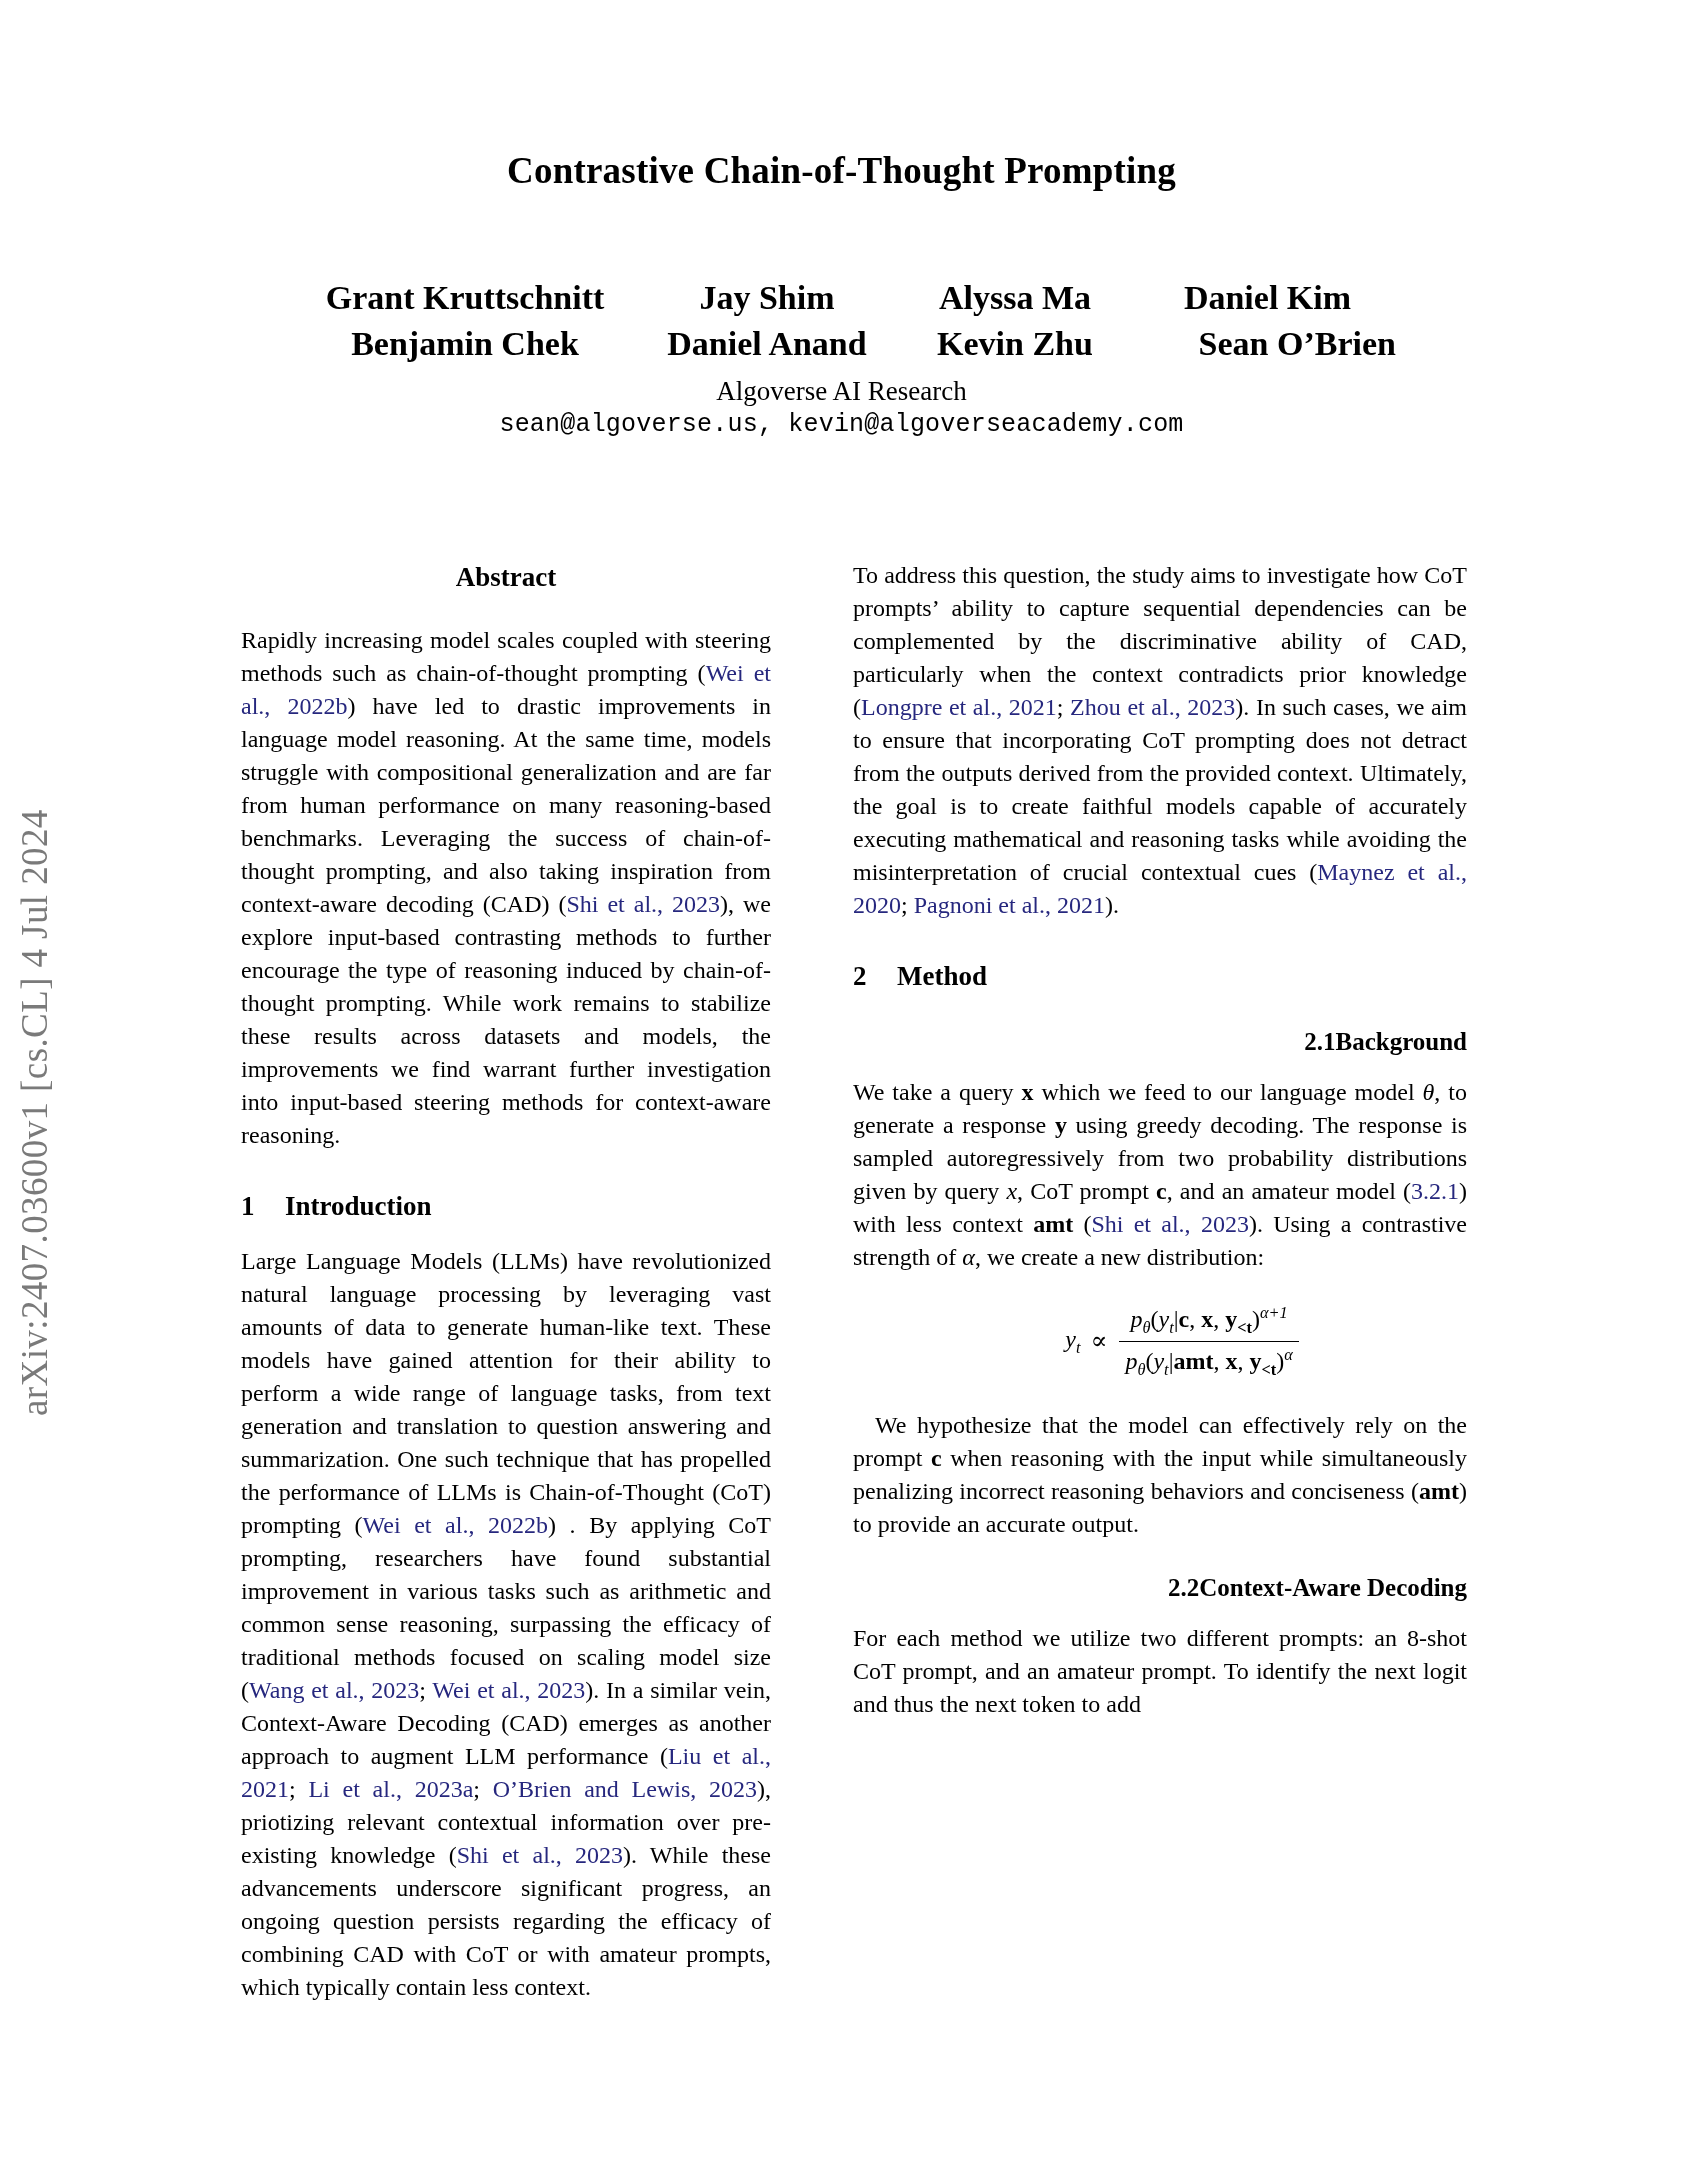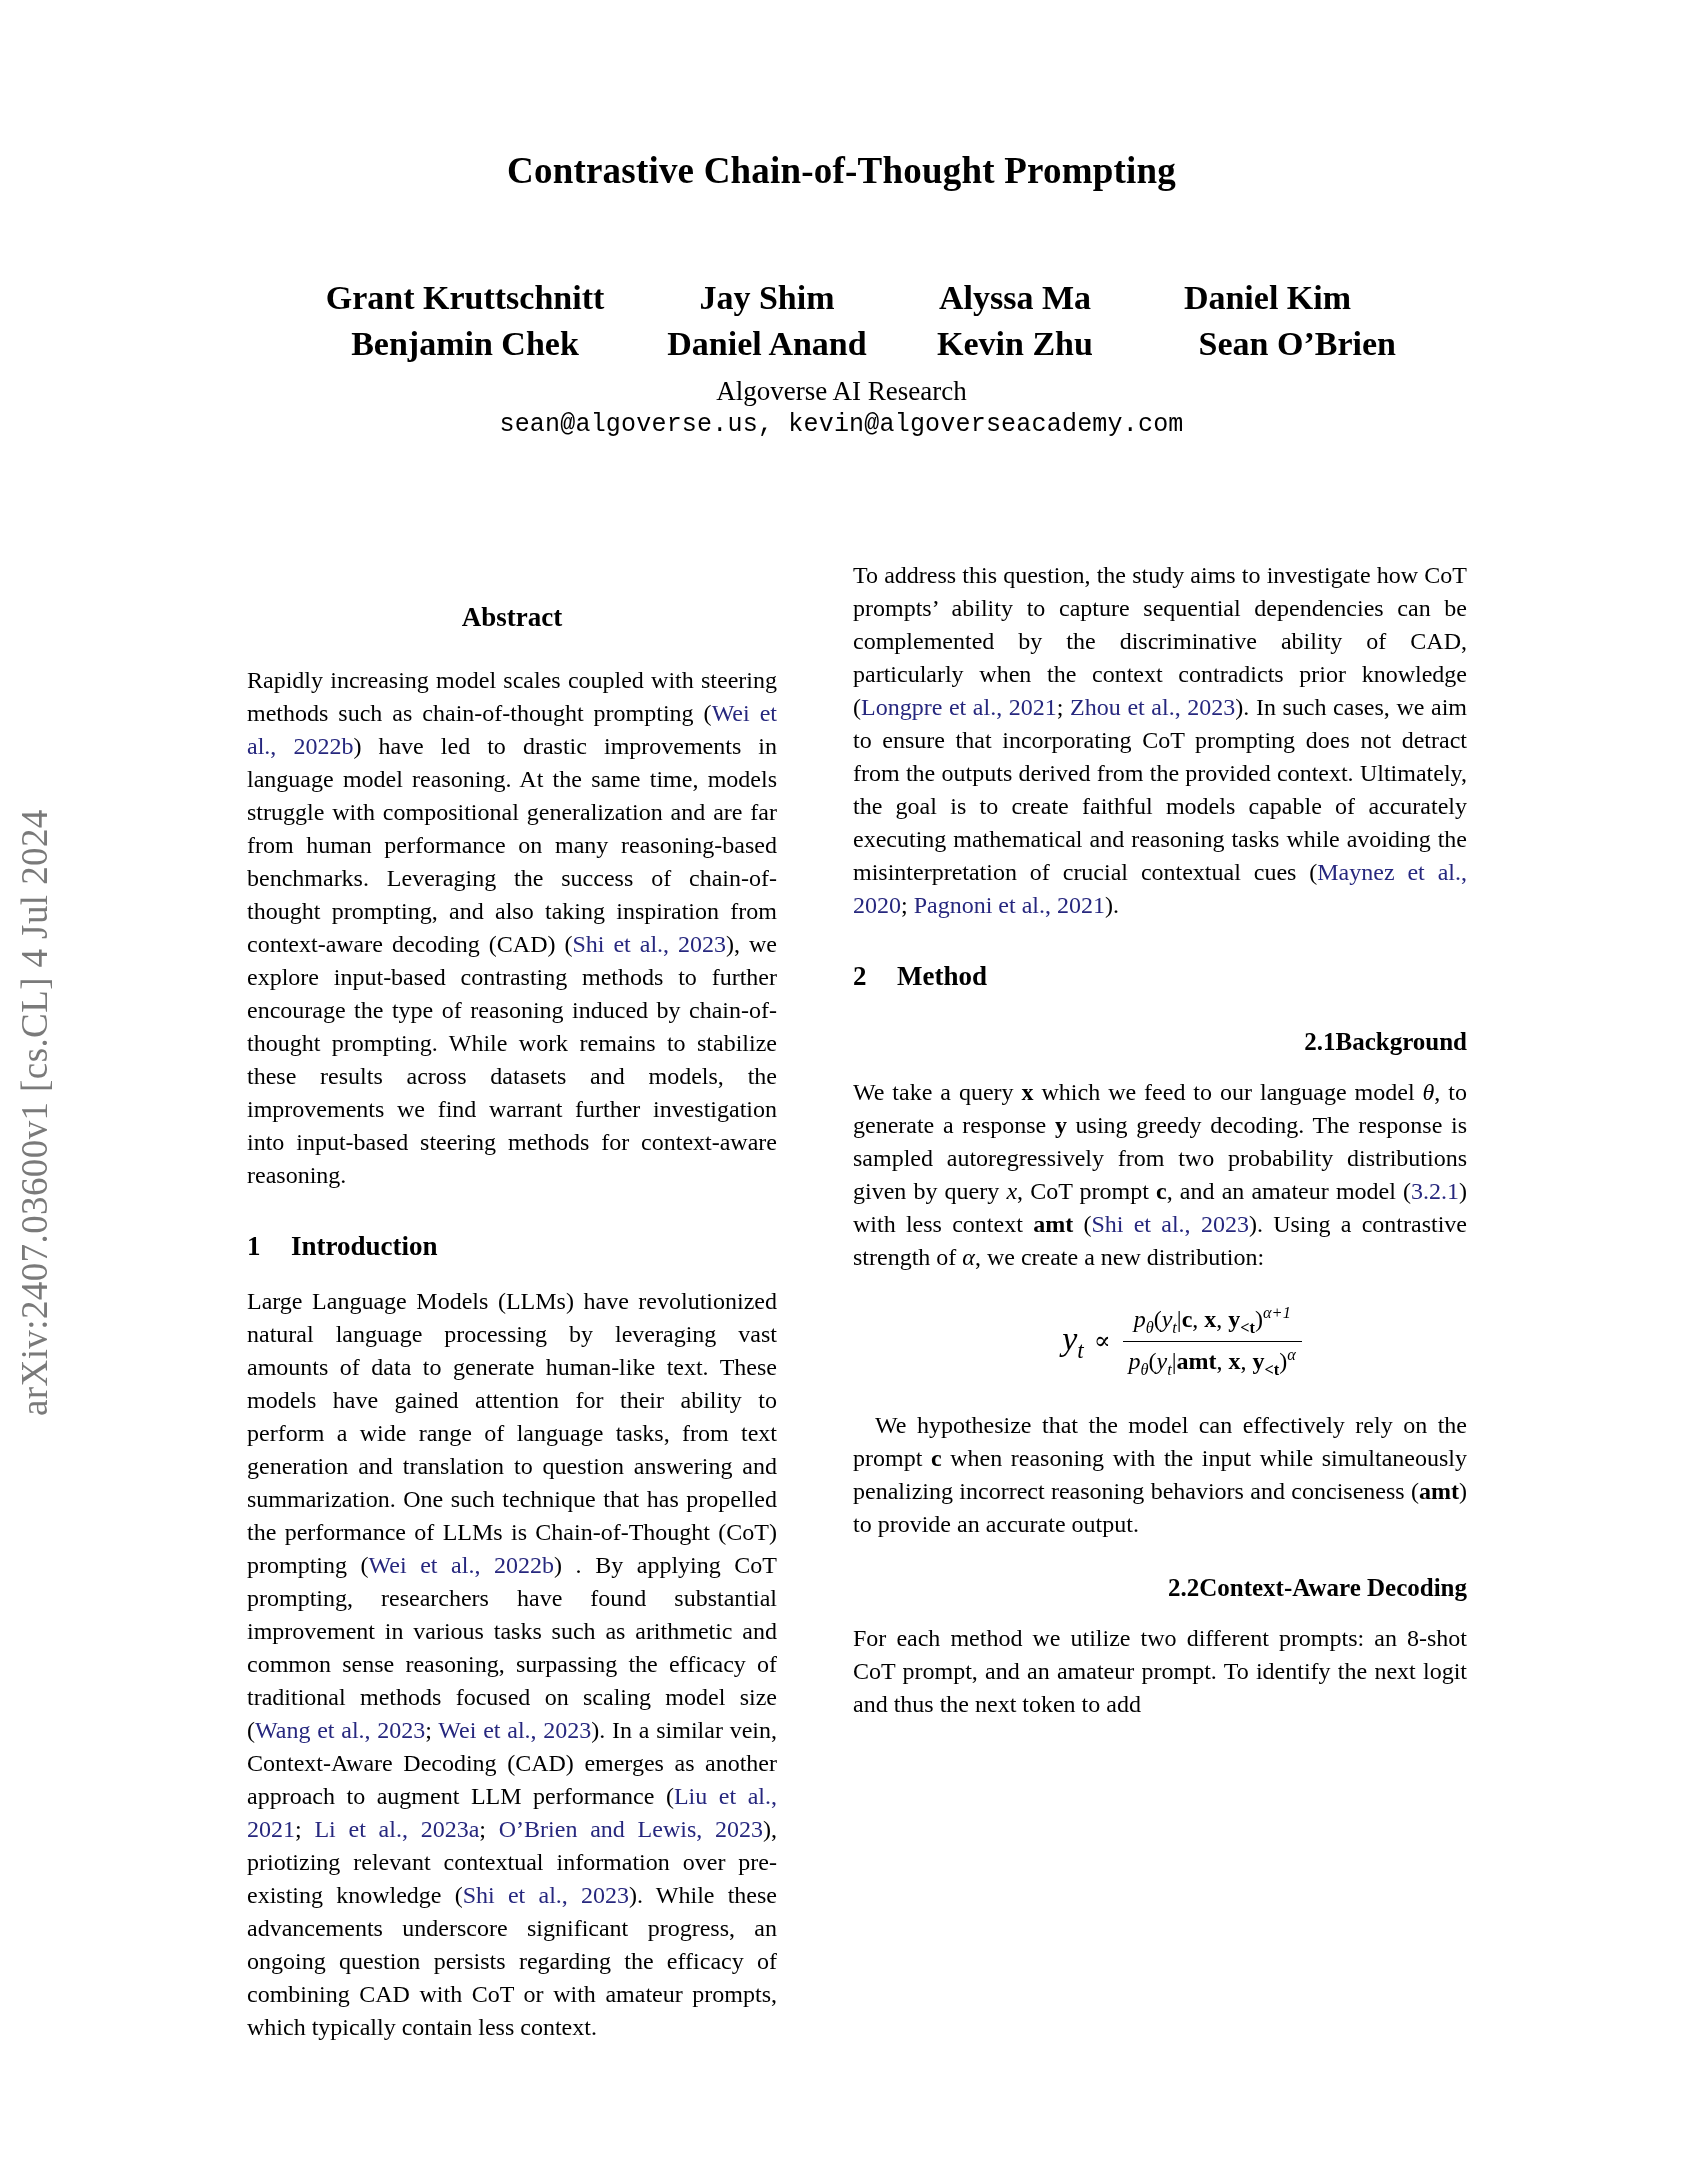--- a/index.html
+++ b/index.html
@@ -101,21 +101,21 @@
 
   
   .col {
     position: absolute;
     top: 559px;
     width: 594px;
     font-size: 24px;
     line-height: 1.375;
     text-align: justify;
   }
-  .col-left  { left: 247px; width: 530px; margin-top: 40px; }
+  .col-left  { left: 241px; width: 530px; }
   .col-right { left: 853px; width: 614px; }
 
   .abstract-head {
     text-align: center;
     font-size: 27px;
     font-weight: bold;
     margin: 0 0 28px 0;
   }
 
   p.body {
@@ -151,21 +151,21 @@
   
   .equation {
     margin: 26px 0 26px 0;
     display: flex;
     justify-content: center;
     align-items: center;
     font-size: 24px;
   }
   .eq-lhs {
     font-style: italic;
-    font-size: 34px;
+    font-size: 24px;
     margin-right: 10px;
     white-space: nowrap;
     margin-left: 44px;
   }
   .eq-op { font-size: 25px; margin-right: 12px; }
   .frac {
     display: inline-flex;
     flex-direction: column;
     align-items: center;
     vertical-align: middle;

